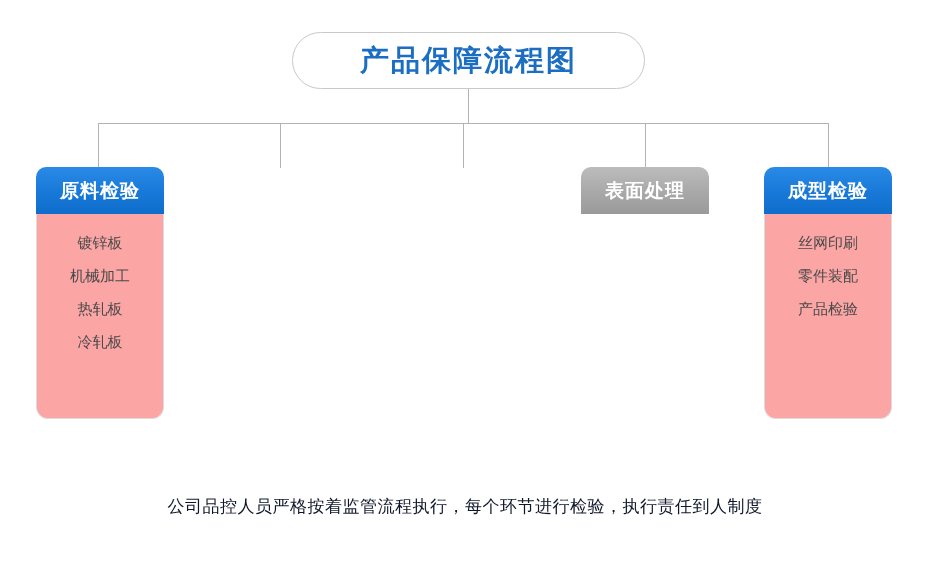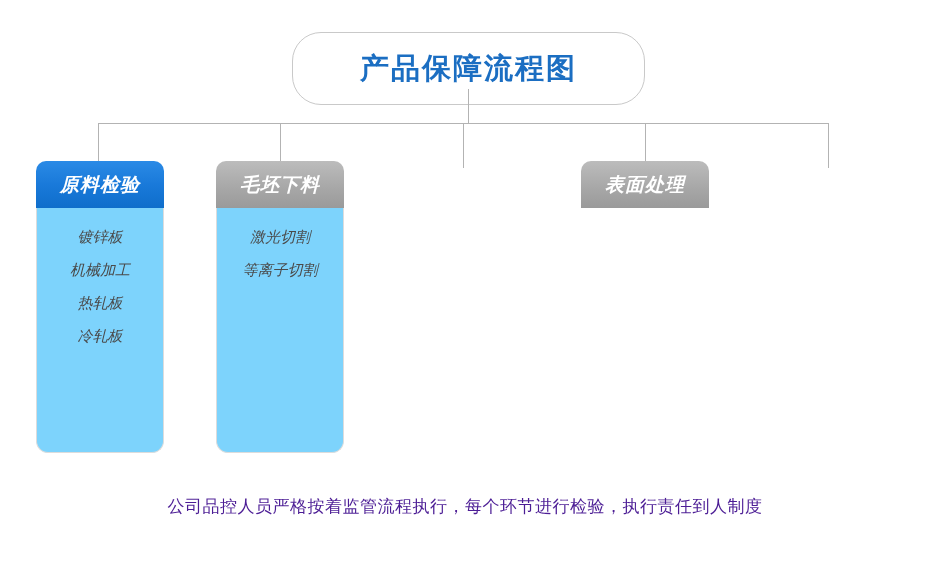--- a/index.html
+++ b/index.html
@@ -21,21 +21,21 @@
     width: 930px;
     height: 578px;
   }
 
   
   .title-pill {
     position: absolute;
     left: 292px;
     top: 32px;
     width: 353px;
-    height: 73px;
+    height: 57px;
     box-sizing: border-box;
     border: 1px solid #c9c9c9;
     border-radius: 29px;
     background: #ffffff;
     display: flex;
     align-items: center;
     justify-content: center;
   }
   .title-text {
     color: #1b6ec2;
@@ -50,24 +50,23 @@
   .conn {
     position: absolute;
     background: #b3b3b3;
   }
   .conn-v { width: 1px; }
   .conn-h { height: 1px; }
 
   
   .card {
     position: absolute;
-    top: 161px;
+    top: 167px;
     width: 128px;
     height: 292px;
-    font-style: italic;
   }
   .card-head {
     position: relative;
     height: 47px;
     border-top-left-radius: 10px;
     border-top-right-radius: 10px;
     display: flex;
     align-items: center;
     justify-content: center;
     box-sizing: border-box;
@@ -81,48 +80,48 @@
   .card-head-label {
     color: #ffffff;
     font-size: 19px;
     font-weight: bold;
     letter-spacing: 1px;
     line-height: 1;
     white-space: nowrap;
   }
   .card-body {
     position: relative;
-    height: 245px;
+    height: 205px;
     box-sizing: border-box;
     border: 1px solid #dcdcdc;
     border-top: none;
     border-bottom-left-radius: 12px;
     border-bottom-right-radius: 12px;
-    background: #7dd3fc;
+    background: #fca5a5;
     padding-top: 12px;
     display: flex;
     flex-direction: column;
     align-items: center;
   }
   .card-item {
     color: #4a4a4a;
     font-size: 15px;
     line-height: 1;
     padding: 9px 0;
     white-space: nowrap;
   }
 
   
   .footer-note {
     position: absolute;
     left: 0;
     top: 498px;
     width: 930px;
     text-align: center;
-    color: #4c1d95;
+    color: #0f172a;
     font-size: 17px;
     letter-spacing: 0.5px;
     line-height: 1;
     white-space: nowrap;
   }
 </style>
 </head>
 <body>
 
 <div id="stage">
@@ -146,33 +145,34 @@
       <span class="card-head-label">原料检验</span>
     </div>
     <div class="card-body">
       <div class="card-item">镀锌板</div>
       <div class="card-item">机械加工</div>
       <div class="card-item">热轧板</div>
       <div class="card-item">冷轧板</div>
     </div>
   </div>
 
-  <div class="card" style="left:216px;">
-    <div class="card-head gray">
-      <span class="card-head-label">毛坯下料</span>
-    </div>
-    <div class="card-body">
-      <div class="card-item">激光切割</div>
-      <div class="card-item">等离子切割</div>
-    </div>
-  </div>
 
 
   <div class="card" style="left:581px;">
     <div class="card-head gray">
       <span class="card-head-label">表面处理</span>
     </div>
   </div>
 
+  <div class="card" style="left:764px;">
+    <div class="card-head blue">
+      <span class="card-head-label">成型检验</span>
+    </div>
+    <div class="card-body">
+      <div class="card-item">丝网印刷</div>
+      <div class="card-item">零件装配</div>
+      <div class="card-item">产品检验</div>
+    </div>
+  </div>
 
   <div class="footer-note">公司品控人员严格按着监管流程执行，每个环节进行检验，执行责任到人制度</div>
 
 </div>
 
 </body></html>

